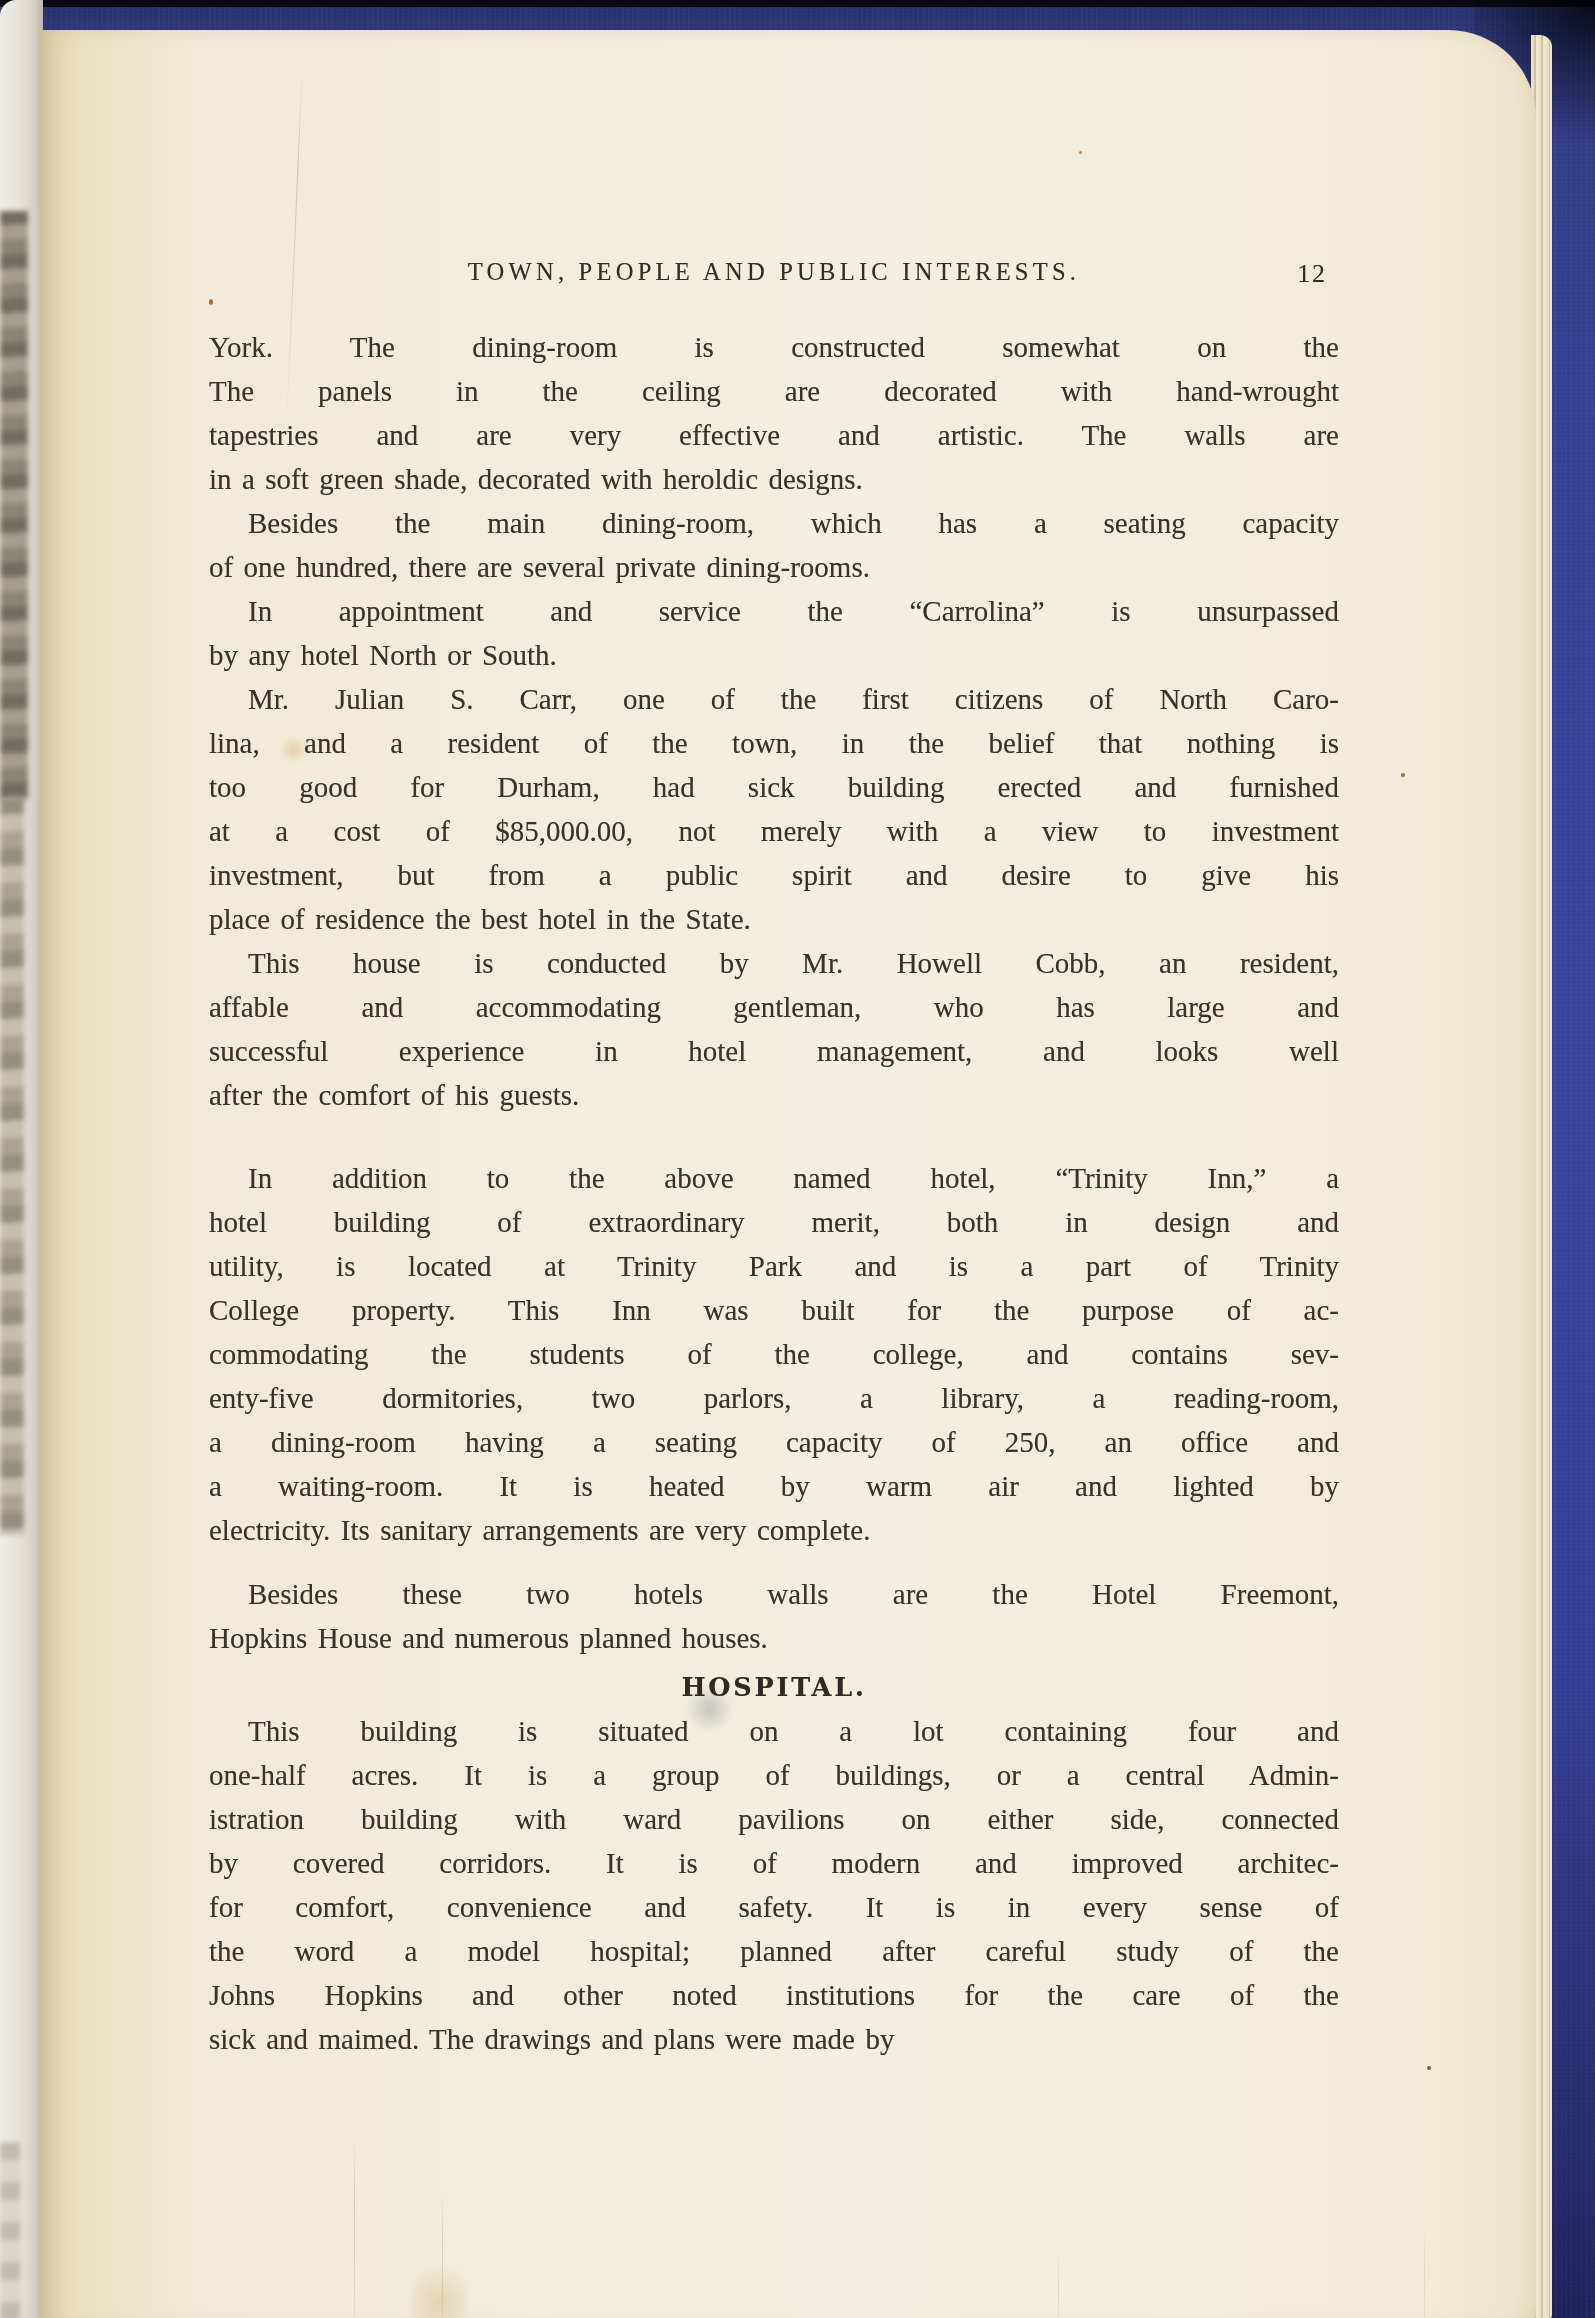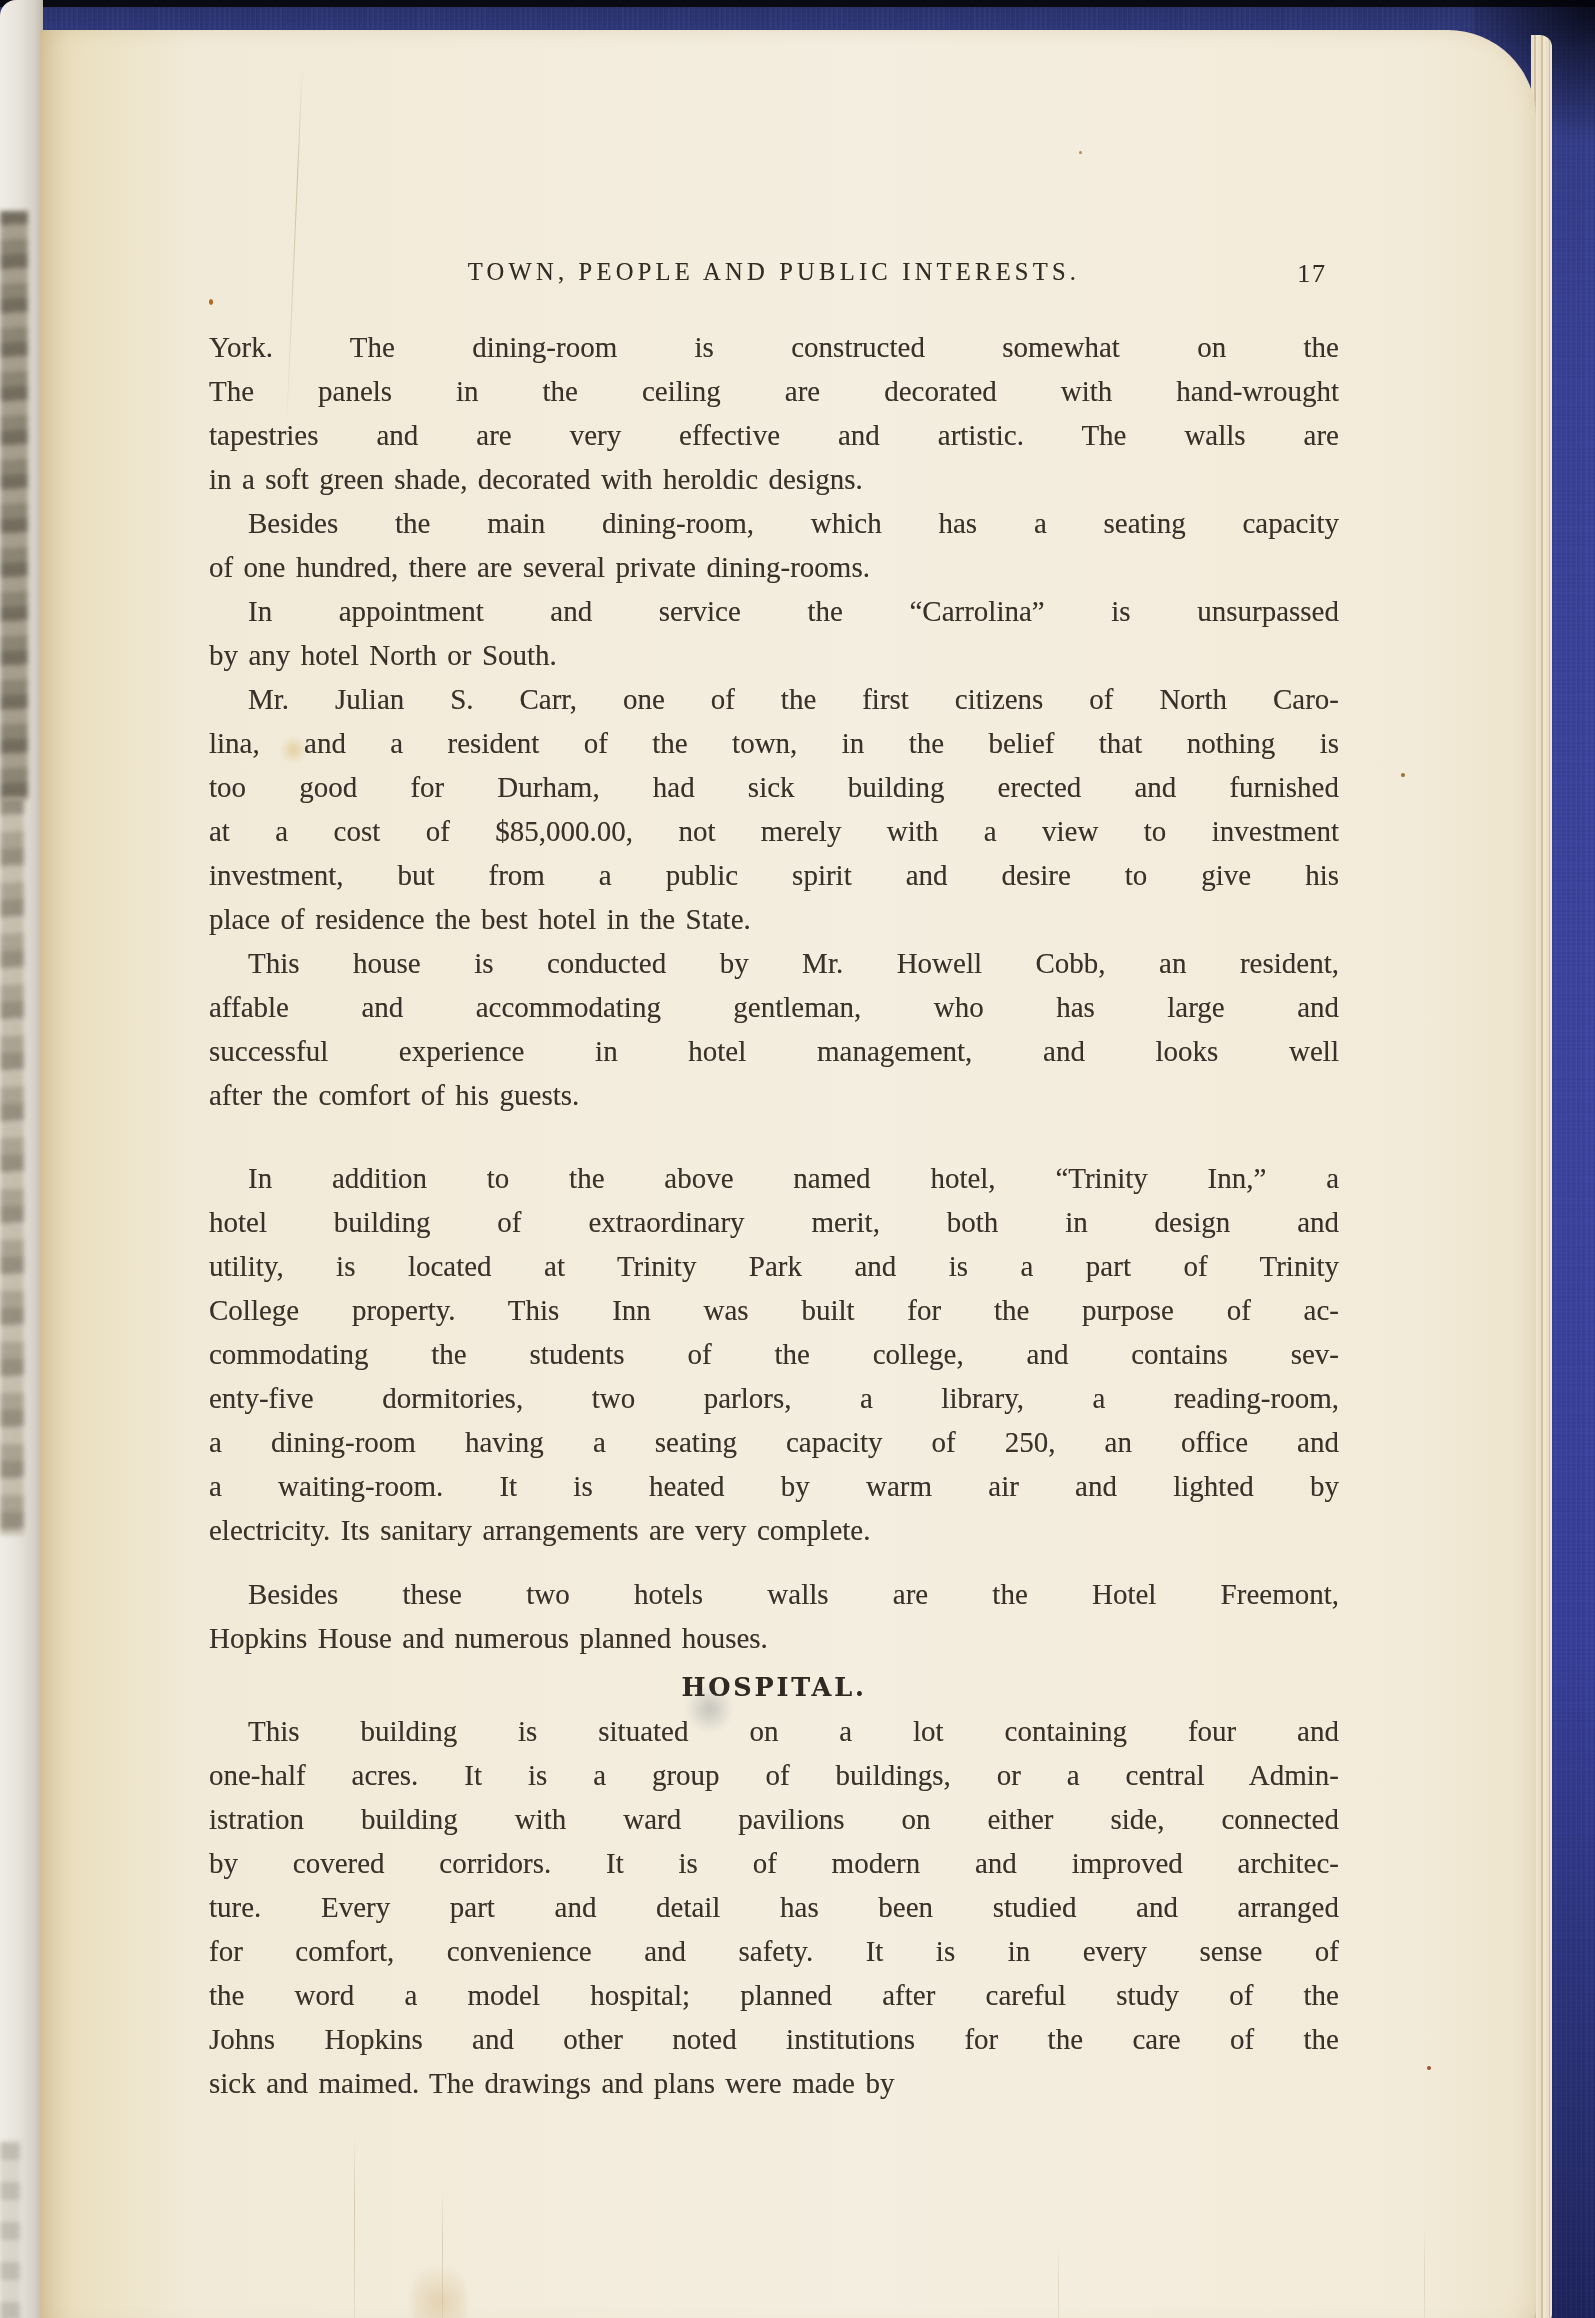--- a/index.html
+++ b/index.html
@@ -107,21 +107,21 @@
     <div class="smudge"></div>
     <div class="fox a"></div>
     <div class="fox b"></div>
     <div class="fox c"></div>
     <div class="fox d"></div>
     <div class="fox e"></div>
     <div class="fox g"></div>
 
     <div class="running-head ink">
       <div class="running-title">TOWN, PEOPLE AND PUBLIC INTERESTS.</div>
-      <div class="page-number">17</div>
+      <div class="page-number">12</div>
     </div>
 
     <div class="text-col ink">
         <div class="block paragraph">
           <div class="ln j">York.  The dining-room is constructed somewhat on the</div>
           <div class="ln j">The panels in the ceiling are decorated with hand-wrought</div>
           <div class="ln j">tapestries and are very effective and artistic.  The walls are</div>
           <div class="ln last">in a soft green shade, decorated with heroldic designs.</div>
         </div>
         <div class="block paragraph">
@@ -160,21 +160,20 @@
         <div class="block paragraph">
           <div class="ln j indent">Besides these two hotels walls are the Hotel Freemont,</div>
           <div class="ln last">Hopkins House and numerous planned houses.</div>
         </div>
         <div class="block heading">HOSPITAL.</div>
         <div class="block paragraph">
           <div class="ln j indent">This building is situated on a lot containing four and</div>
           <div class="ln j">one-half acres.  It is a group of buildings, or a central Admin-</div>
           <div class="ln j">istration building with ward pavilions on either side, connected</div>
           <div class="ln j">by covered corridors.  It is of modern and improved architec-</div>
-          <div class="ln j">ture.  Every part and detail has been studied and arranged</div>
           <div class="ln j">for comfort, convenience and safety.  It is in every sense of</div>
           <div class="ln j">the word a model hospital; planned after careful study of the</div>
           <div class="ln j">Johns Hopkins and other noted institutions for the care of the</div>
           <div class="ln last">sick and maimed.  The drawings and plans were made by</div>
         </div>
       </div>
   </div>
 
 </div>
 

